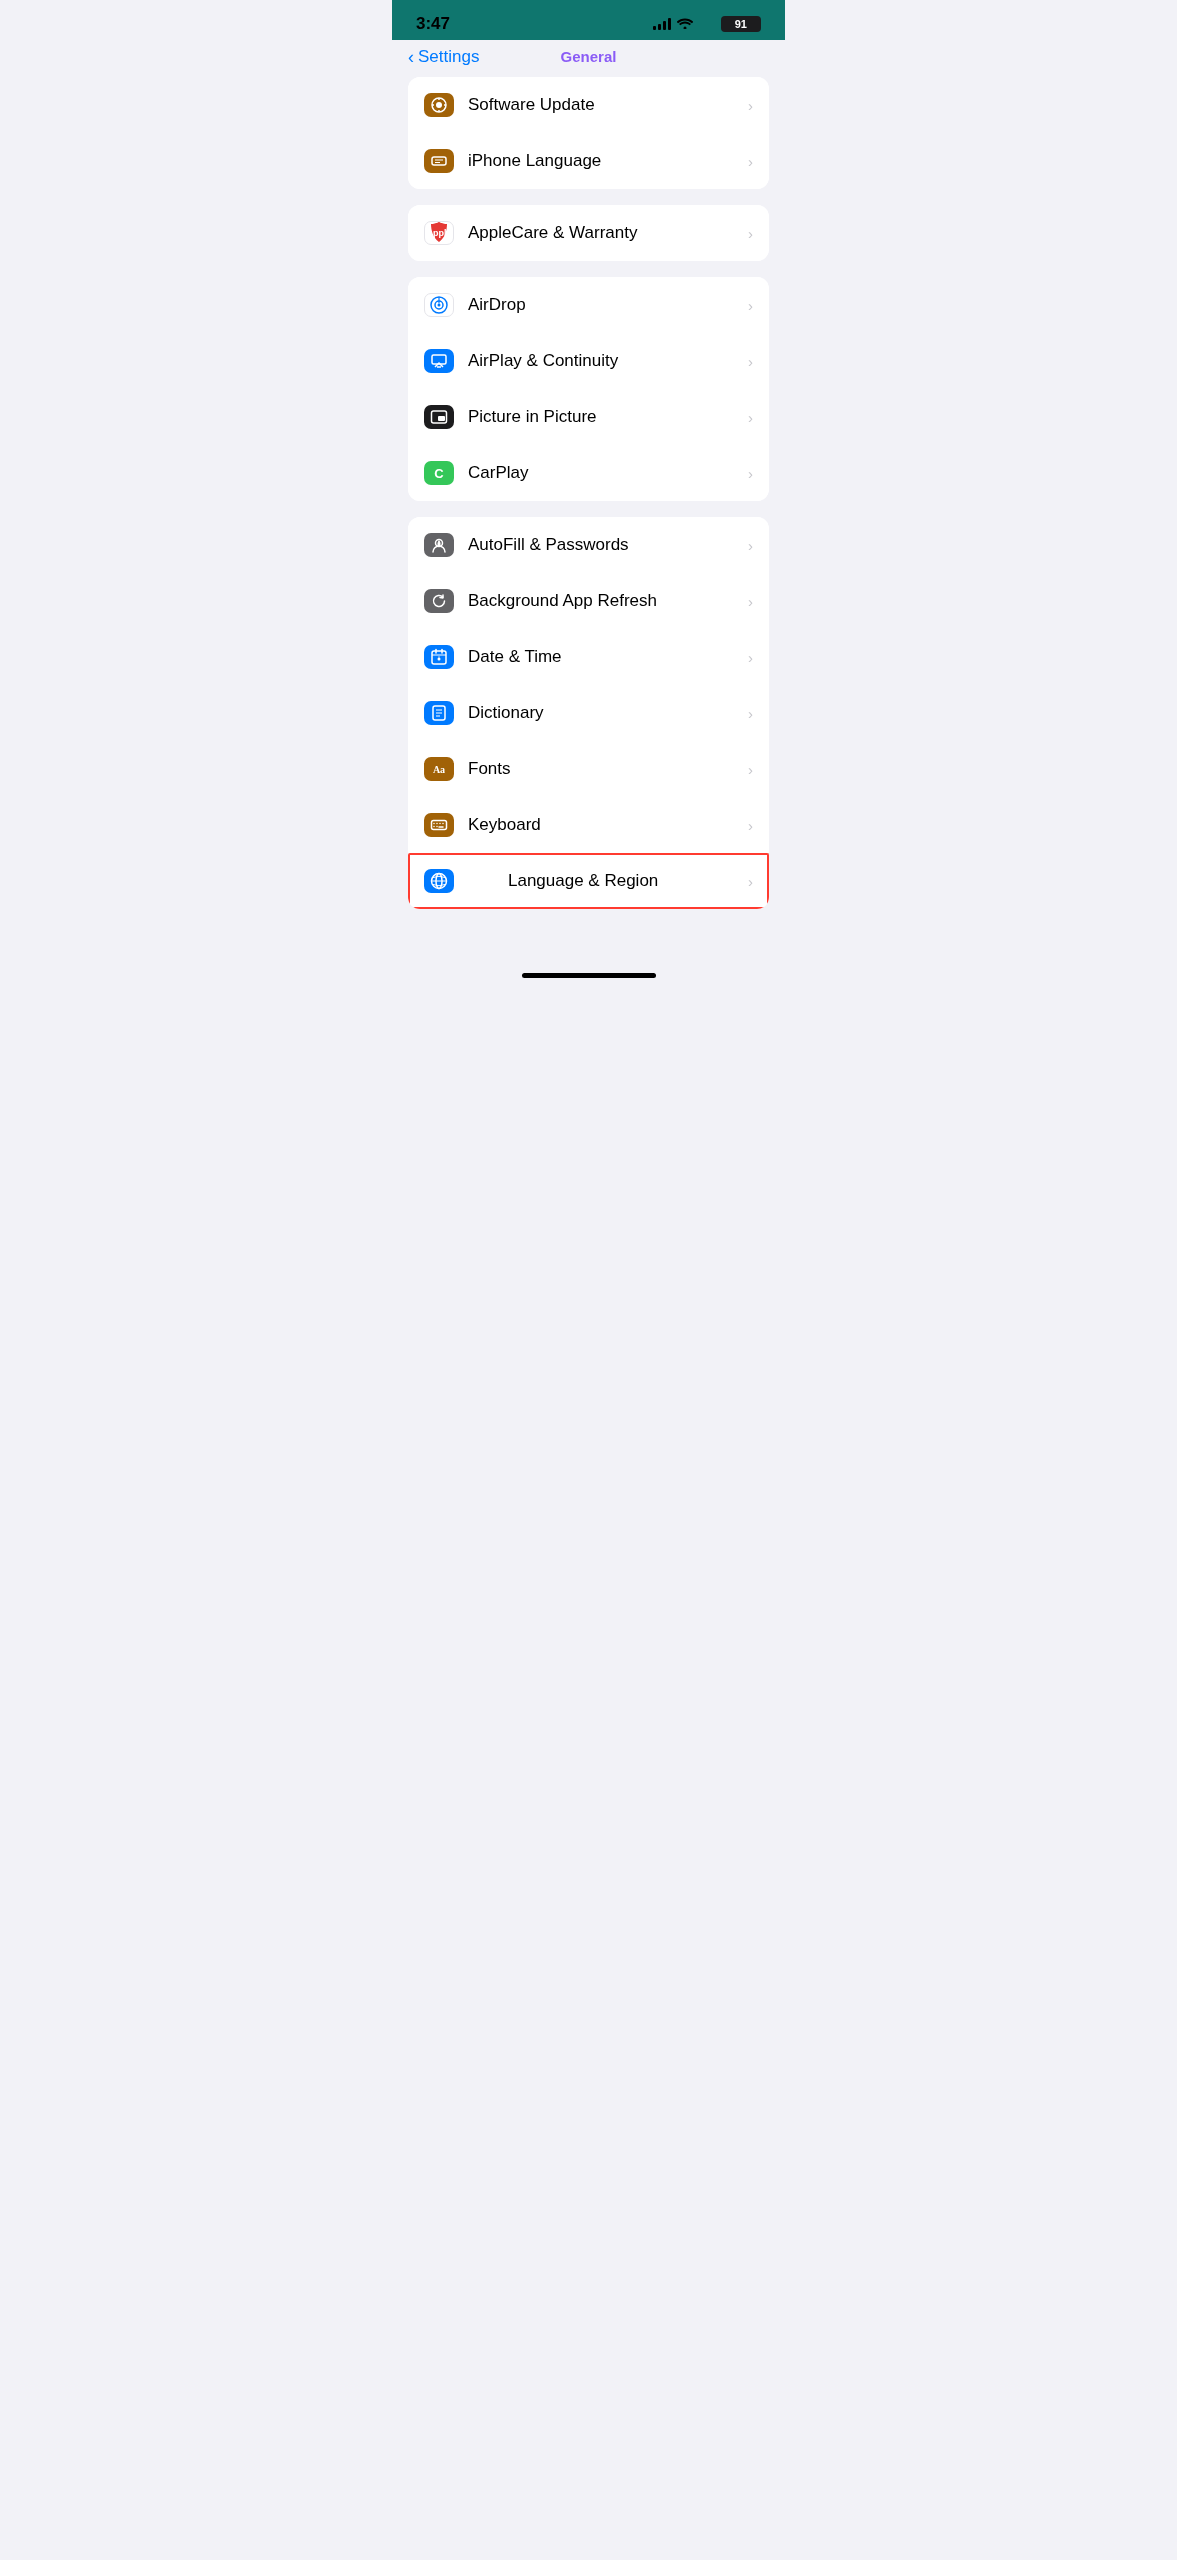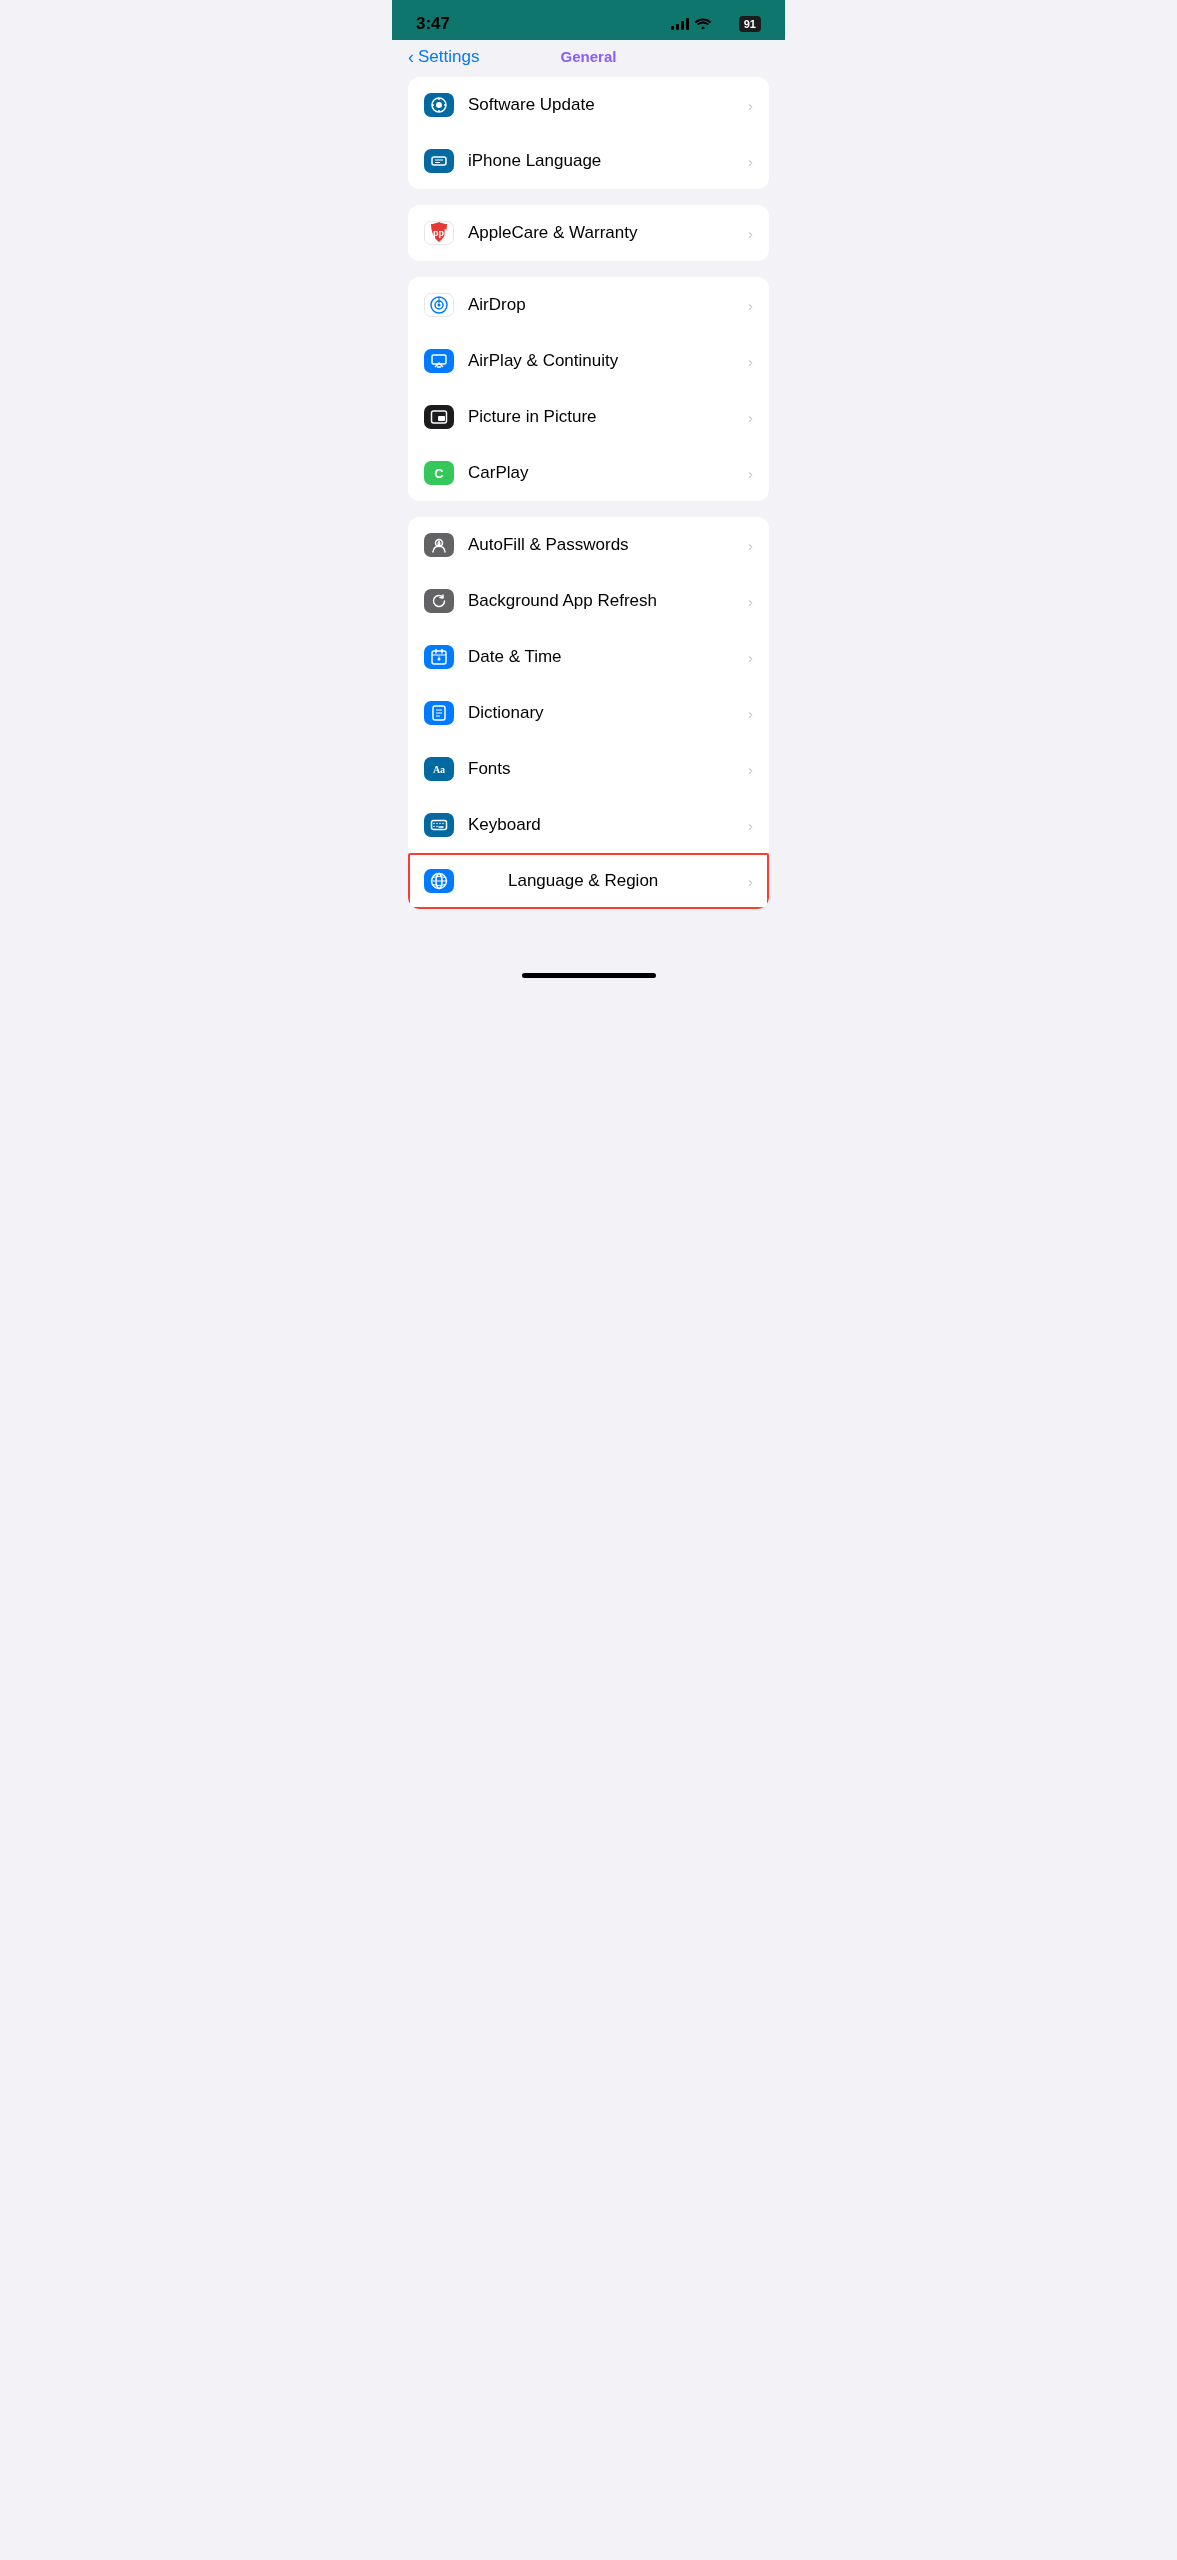--- a/index.html
+++ b/index.html
@@ -54,21 +54,21 @@
     }
 
     .battery-icon {
       display: flex;
       align-items: center;
       background: #1c1c1e;
       color: #fff;
       font-size: 11px;
       font-weight: 700;
       border-radius: 4px;
-      padding: 2px 5px;
+      padding: 2px 14px;
       height: 16px;
       margin-left: 22px;
     }
 
     
     .nav-header {
       display: flex;
       align-items: center;
       justify-content: center;
       padding: 8px 16px 12px 16px;
@@ -140,21 +140,21 @@
       border-radius: 7px;
       display: flex;
       align-items: center;
       justify-content: center;
       margin-right: 14px;
       flex-shrink: 0;
       font-size: 17px;
       color: #fff;
     }
 
-    .icon-gray { background: #0369a1; }
+    .icon-gray { background: #a16207; }
     .icon-dark-gray { background: #636366; }
     .icon-blue { background: #007aff; }
     .icon-green { background: #34c759; }
     .icon-black { background: #1c1c1e; }
     .icon-white-bordered {
       background: #fff;
       border: 1px solid #e5e5ea;
     }
 
     .settings-label {

